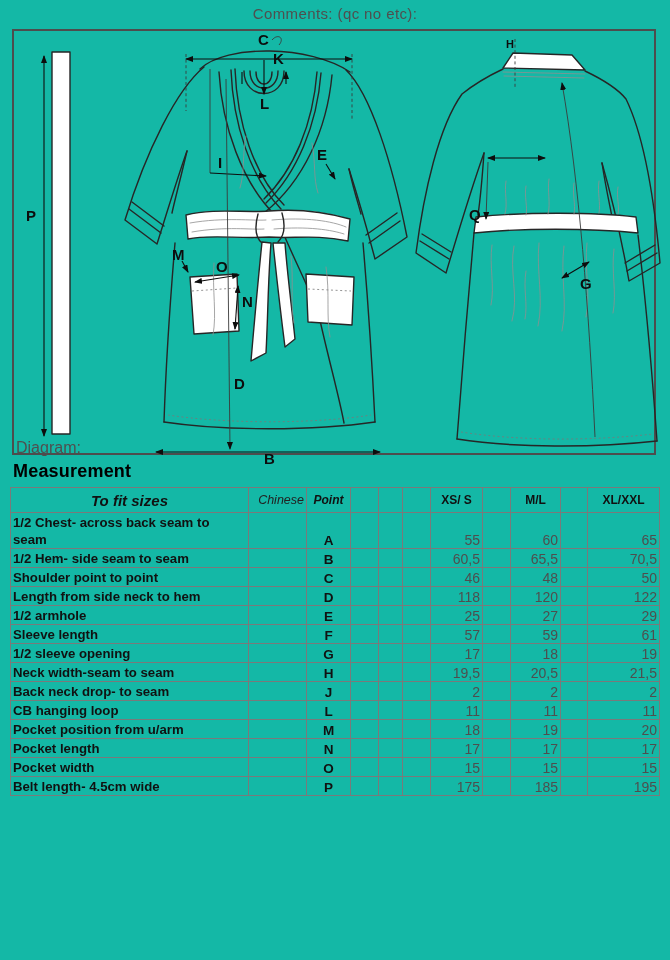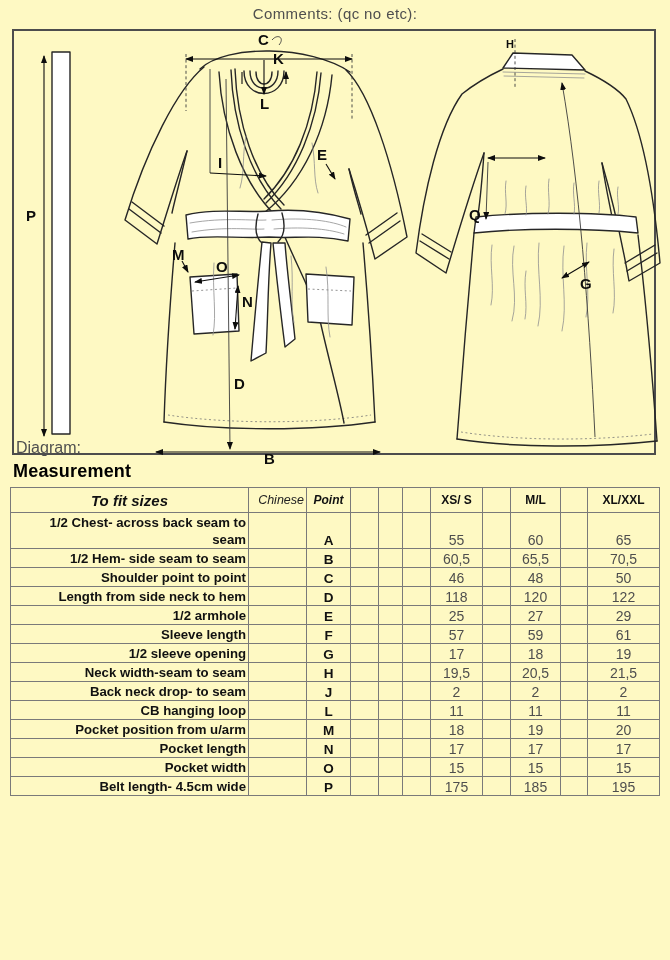--- a/index.html
+++ b/index.html
@@ -1,16 +1,16 @@
 <!DOCTYPE html>
 <html><head>
 <meta charset="utf-8">
 <style>
   html,body { margin:0; padding:0; background:#ffffff; }
-  .page { position:relative; width:670px; height:960px; background:#fef9c3;
+  .page { position:relative; width:670px; height:960px; background:#14b8a6;
           font-family:"Liberation Sans", sans-serif; color:#111; overflow:hidden; }
 
   .comments { position:absolute; top:5px; left:0; width:100%; text-align:center;
               font-size:15px; color:#4f4f4f; letter-spacing:.4px; }
 
   .diagram-box { position:absolute; left:12px; top:29px; width:644px; height:426px;
                  border:2px solid #4d4d4d; box-sizing:border-box; }
   .diagram-box svg { position:absolute; left:0; top:0; overflow:visible; }
 
   .diagram-label { position:absolute; left:16px; top:439px; font-size:16px; color:#4f4f4f; }
@@ -21,23 +21,23 @@
                table-layout:fixed; }
   table.meas td, table.meas th { border:1px solid #7a7a7a; padding:0 2px; overflow:hidden; }
   table.meas thead tr { height:25px; }
   table.meas tbody tr { height:19px; }
   table.meas tbody tr.tall { height:36px; }
   th.fit  { font-style:italic; font-weight:bold; font-size:15px; text-align:center; }
   th.ch   { font-style:italic; font-weight:normal; font-size:12.5px; text-align:right; color:#222; }
   th.pt   { font-style:italic; font-weight:bold; font-size:12px; text-align:center;margin-top:40px; }
   th.size { font-weight:bold; font-size:12px; text-align:center; }
   tbody td { vertical-align:bottom; padding-bottom:2px; }
-  td.lbl { font-weight:bold; font-size:13.2px; line-height:1.25; padding-left:4px; text-align:right; }
+  td.lbl { font-weight:bold; font-size:13.2px; line-height:1.25; padding-left:4px; text-align:left; }
   td.pt  { font-weight:bold; font-size:13.5px; text-align:center; }
-  td.num { font-size:14px; text-align:center; color:#4e4e4e;margin-left:8px; }
+  td.num { font-size:14px; text-align:right; color:#4e4e4e;margin-left:8px; }
   td.ch, td.sp { font-size:12px; }
 
   
   .g-outline { fill:none; stroke:#262626; stroke-width:1.4; stroke-linecap:round; stroke-linejoin:round; }
   .g-fill    { fill:#ffffff; stroke:#262626; stroke-width:1.4; stroke-linejoin:round; }
   .g-crease  { fill:none; stroke:#8f8f8f; stroke-width:.8; stroke-linecap:round; }
   .g-stitch  { fill:none; stroke:#787878; stroke-width:.8; stroke-dasharray:2 2.6; }
   .g-dim     { fill:none; stroke:#0d0d0d; stroke-width:1.1; }
   .g-thindim { fill:none; stroke:#3a3a3a; stroke-width:.9; }
   .g-dash    { fill:none; stroke:#3a3a3a; stroke-width:.9; stroke-dasharray:3 2.6; }

